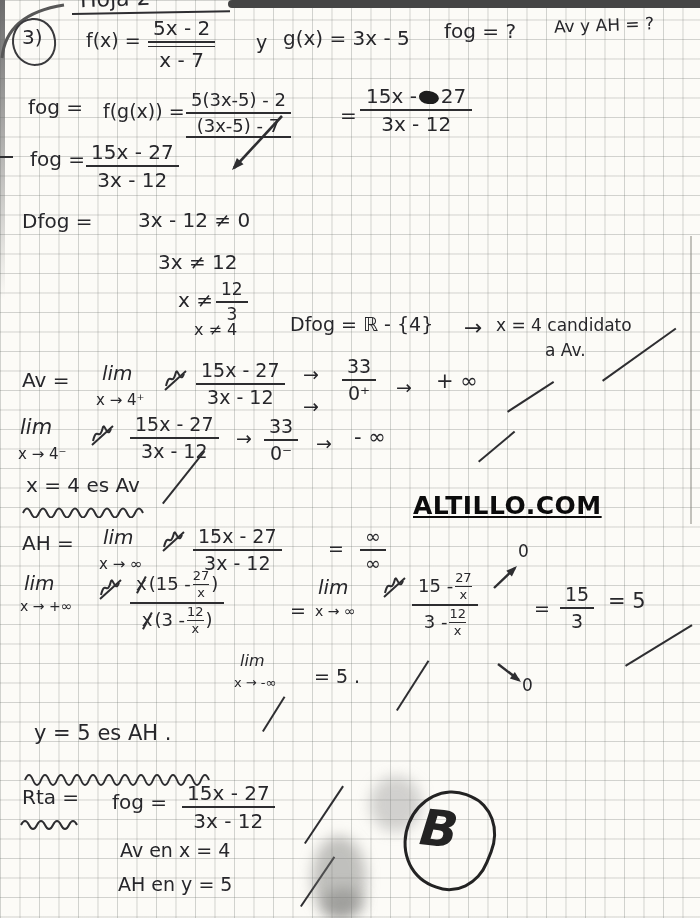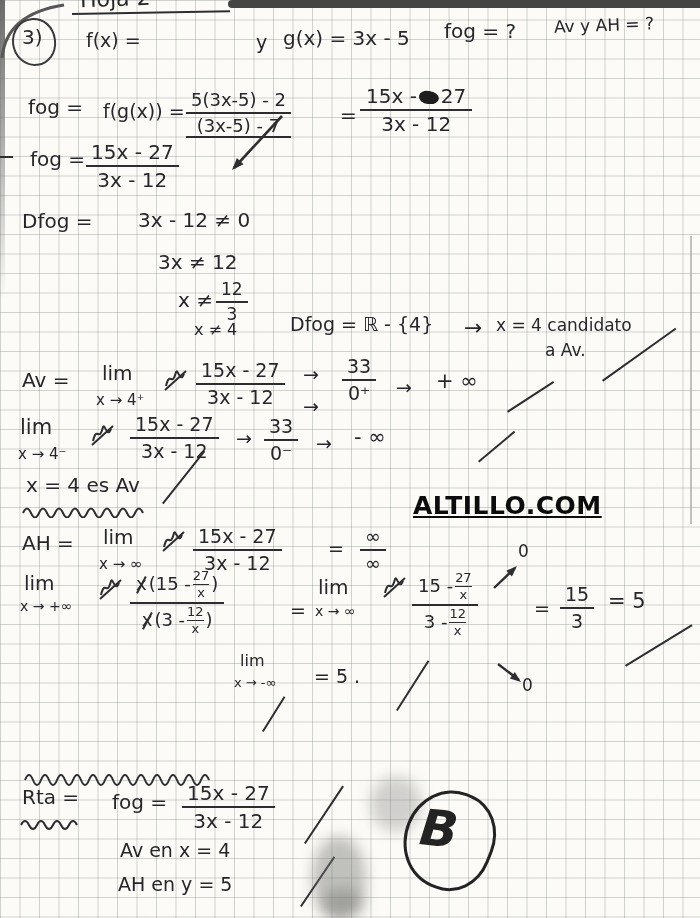--- a/index.html
+++ b/index.html
@@ -10,21 +10,21 @@
       linear-gradient(to bottom, rgba(110,115,110,0.30) 1px, transparent 1px);
     background-size:19.5px 19.5px;
     font-family:"DejaVu Sans",sans-serif;color:#27272b;}
   .t{position:absolute;white-space:nowrap;line-height:1.1;}
   .frac{position:absolute;text-align:center;line-height:1.12;}
   .frac .num,.frac .den{padding:0 5px;white-space:nowrap;}
   .frac .num > span,.frac .den > span{margin:0 1px;}
   .bar{border-top:2.2px solid #2d2d30;margin:2px 0;height:0;}
   .bar2{border-top:2px solid #2d2d30;border-bottom:1.8px solid #2d2d30;height:3px;margin:2px 0;}
   .u-den .den{border-bottom:2px solid #2d2d30;}
-  .lim{}
+  .lim{font-style:italic;}
   .stroke{position:absolute;border-top:2.4px solid #2e2e31;transform-origin:0 0;height:0;}
   .sfrac{display:inline-flex;flex-direction:column;align-items:center;vertical-align:middle;
     font-size:0.72em;line-height:1;margin:0 2px;}
   .sbar{display:block;align-self:stretch;border-top:1.8px solid #2d2d30;margin:1.5px 0;height:0;}
   .cxl{position:relative;display:inline-block;}
   .cxl::after{content:"";position:absolute;left:-4px;right:-4px;top:50%;
     border-top:2px solid #2d2d30;transform:rotate(-62deg);}
   .wavy path,.squig path,.corner path{fill:none;stroke:#2d2d30;}
   .corner path{stroke:#575757;}
   .blob{display:inline-block;width:20px;height:13px;background:#1e1e1e;
@@ -53,20 +53,25 @@
   <svg class="pos corner" style="left:0;top:0" width="70" height="60">
     <path d="M2,58 Q6,14 64,5" stroke-width="3"></path>
   </svg>
 
   <div class="t" style="left:80px;top:-13px;font-size:22px;transform:rotate(-2deg)">Hoja 2</div>
   <div class="stroke" style="left:72px;top:13px;width:158px;transform:rotate(-1deg)"></div>
 
   <div class="q-circle"></div>
   <div class="t" style="left:22px;top:26px;font-size:20px">3)</div>
   <div class="t" style="left:86px;top:30px;font-size:19px">f(x) =</div>
+  <div class="frac" style="left:148px;top:17px;font-size:20px">
+    <div class="num">5x - 2</div>
+    <div class="bar2"></div>
+    <div class="den">x - 7</div>
+  </div>
   <div class="t" style="left:256px;top:32px;font-size:19px">y</div>
   <div class="t" style="left:283px;top:27px;font-size:20px">g(x) = 3x - 5</div>
   <div class="t" style="left:444px;top:20px;font-size:20px">fog = ?</div>
   <div class="t" style="left:554px;top:16px;font-size:17px;transform:rotate(-2deg)">Av y AH = ?</div>
 
   <div class="t" style="left:28px;top:96px;font-size:20px">fog =</div>
   <div class="t" style="left:103px;top:101px;font-size:19px">f(g(x)) =</div>
   <div class="frac u-den" style="left:186px;top:90px;font-size:18px">
     <div class="num">5(3x-5) - 2</div>
     <div class="bar"></div>
@@ -243,20 +248,21 @@
     <polygon points="27,22 15.9,18.4 20.8,12.1" fill="#2e2e31"></polygon>
   </svg>
   <div class="t" style="left:522px;top:676px;font-size:17px">0</div>
   <div class="stroke" style="left:625px;top:665px;width:78px;transform:rotate(-31.5deg)"></div>
 
   <div class="t lim" style="left:240px;top:652px;font-size:16px">lim</div>
   <div class="t" style="left:234px;top:676px;font-size:13px">x → -∞</div>
   <div class="t" style="left:314px;top:666px;font-size:19px">= 5 .</div>
   <div class="stroke" style="left:396px;top:710px;width:59px;transform:rotate(-57.5deg)"></div>
 
+  <div class="t" style="left:34px;top:722px;font-size:21px">y = 5 es AH .</div>
   <svg class="pos wavy" style="left:22px;top:768px" width="200" height="18">
     <path d="m3,12 q4,-10 8,0 t8,0 t8,0 t8,0 t8,0 t8,0 t8,0 t8,0 t8,0 t8,0 t8,0 t8,0 t8,0 t8,0 t8,0 t8,0 t8,0 t8,0 t8,0 t8,0 t8,0 t8,0 t8,0" stroke-width="2"></path>
   </svg>
   <div class="stroke" style="left:262px;top:731px;width:41px;transform:rotate(-58deg)"></div>
 
   <div class="t" style="left:22px;top:786px;font-size:20px">Rta =</div>
   <svg class="pos wavy" style="left:18px;top:816px" width="68" height="14">
     <path d="m3,9 q4,-8 8,0 t8,0 t8,0 t8,0 t8,0 t8,0 t8,0" stroke-width="2"></path>
   </svg>
   <div class="t" style="left:112px;top:791px;font-size:20px">fog =</div>

